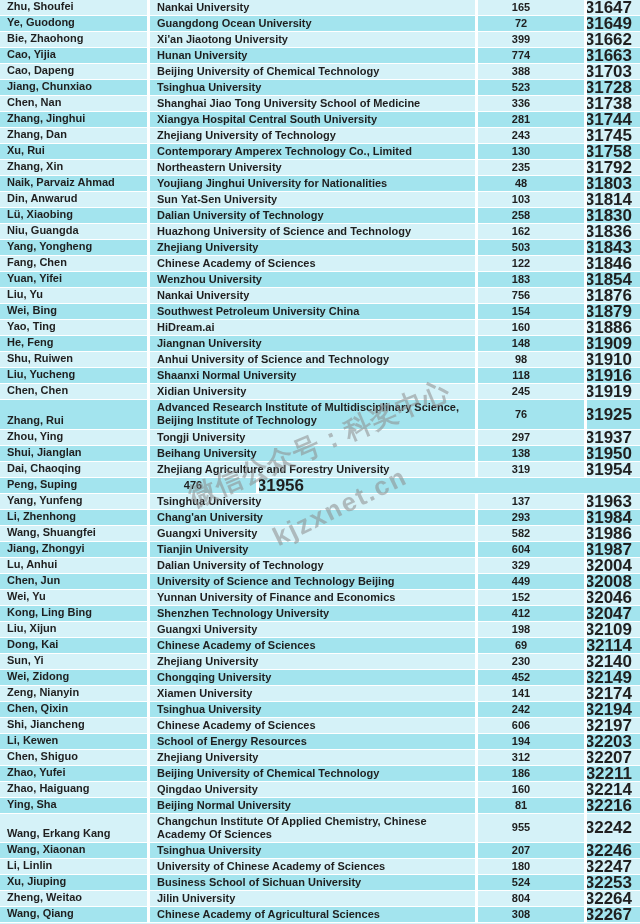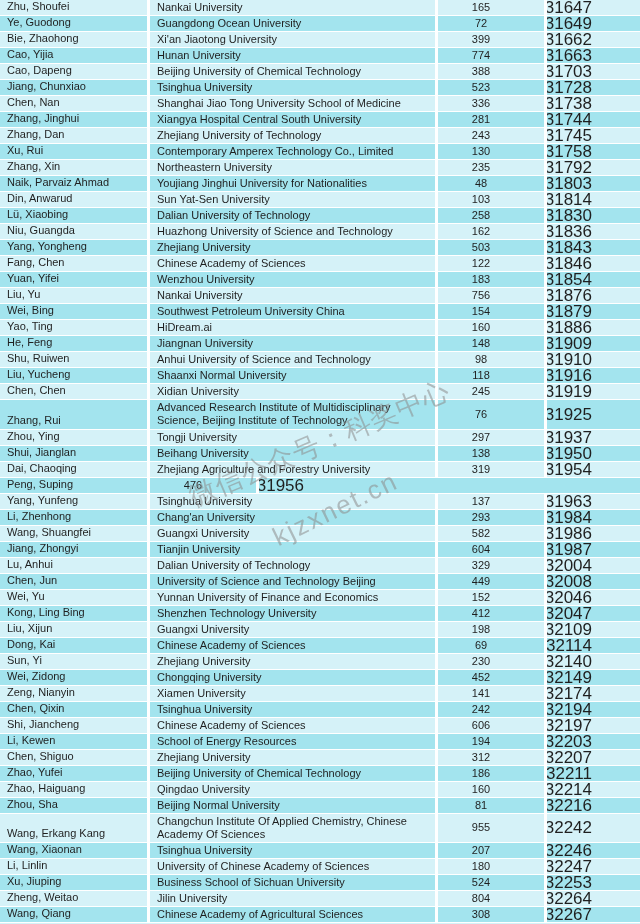--- a/index.html
+++ b/index.html
@@ -1,37 +1,37 @@
 <!DOCTYPE html>
 <html style="--row-light: #d5f2f8; --row-dark: #a3e4ee; --grid: #ffffff; --text: #1f1f1f; --wm: #8d8d8d;"><head>
 <meta charset="utf-8">
 <style>
   html,body { margin:0; padding:0; }
   body {
     width:640px; height:924px; overflow:hidden;
     font-family:"Liberation Sans", sans-serif;
     background:#ffffff;
   }
-  .page { position:relative; width:640px; height:924px; overflow:hidden; }
+  .page { position:relative; width:640px; height:924px; overflow:hidden;font-weight:bold; }
   .table { display:flex; flex-direction:column; width:640px; height:924px; }
   .row {
     display:flex; flex:0 0 15.9px; box-sizing:border-box;
     border-bottom:1px solid var(--grid,#ffffff);
   }
   .row.tall { flex:0 0 29.6px; }
   .row.odd  { background:var(--row-light,#d5f2f8); }
   .row.even { background:var(--row-dark,#a3e4ee); }
   .cell {
     box-sizing:border-box; display:flex; align-items:center;
     font-size:11px; color:var(--text,#1f1f1f);
     overflow:hidden; white-space:nowrap; line-height:13px;
   }
   .c1 { width:150px; border-right:3px solid var(--grid,#ffffff);
         padding:0 2px 2px 7px; align-items:flex-end; }
-  .c2 { width:288px; border-right:3px solid var(--grid,#ffffff); padding-left:7px; }
+  .c2 { width:328px; border-right:3px solid var(--grid,#ffffff); padding-left:7px; }
   .row.tall .c2 { white-space:normal; }
   .c3 { width:109px; border-right:3px solid var(--grid,#ffffff);
         justify-content:center; padding-right:20px; }
   .c4 { width:48px; justify-content:flex-end; padding-right:3px; font-size:17px; }
   .filler { flex:1 1 auto; background:var(--row-light,#d5f2f8); }
   .watermark {
     position:absolute; pointer-events:none; z-index:5;
     color:var(--wm,#8d8d8d); opacity:.55; white-space:nowrap;
   }
   .wm-cn { left:196px; top:484px; font-size:27px; line-height:27px;
@@ -723,21 +723,21 @@
         </div>
         <div class="cell c3">
           <span>160</span>
         </div>
         <div class="cell c4">
           <span>32214</span>
         </div>
       </div>
       <div class="row even">
         <div class="cell c1">
-          <span>Zhou, Sha</span>
+          <span>Ying, Sha</span>
         </div>
         <div class="cell c2">
           <span>Beijing Normal University</span>
         </div>
         <div class="cell c3">
           <span>81</span>
         </div>
         <div class="cell c4">
           <span>32216</span>
         </div>

